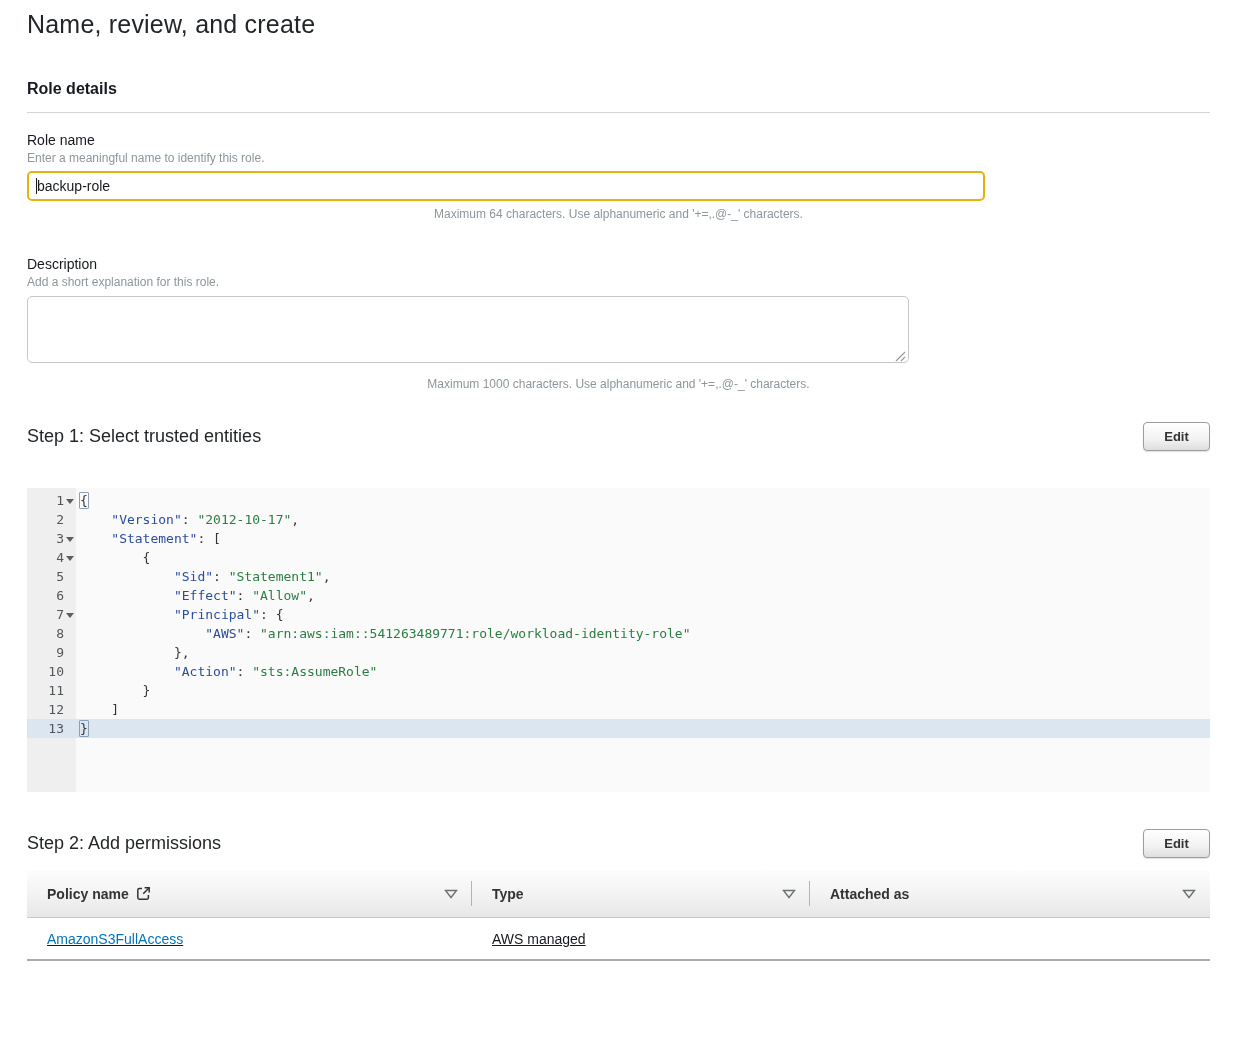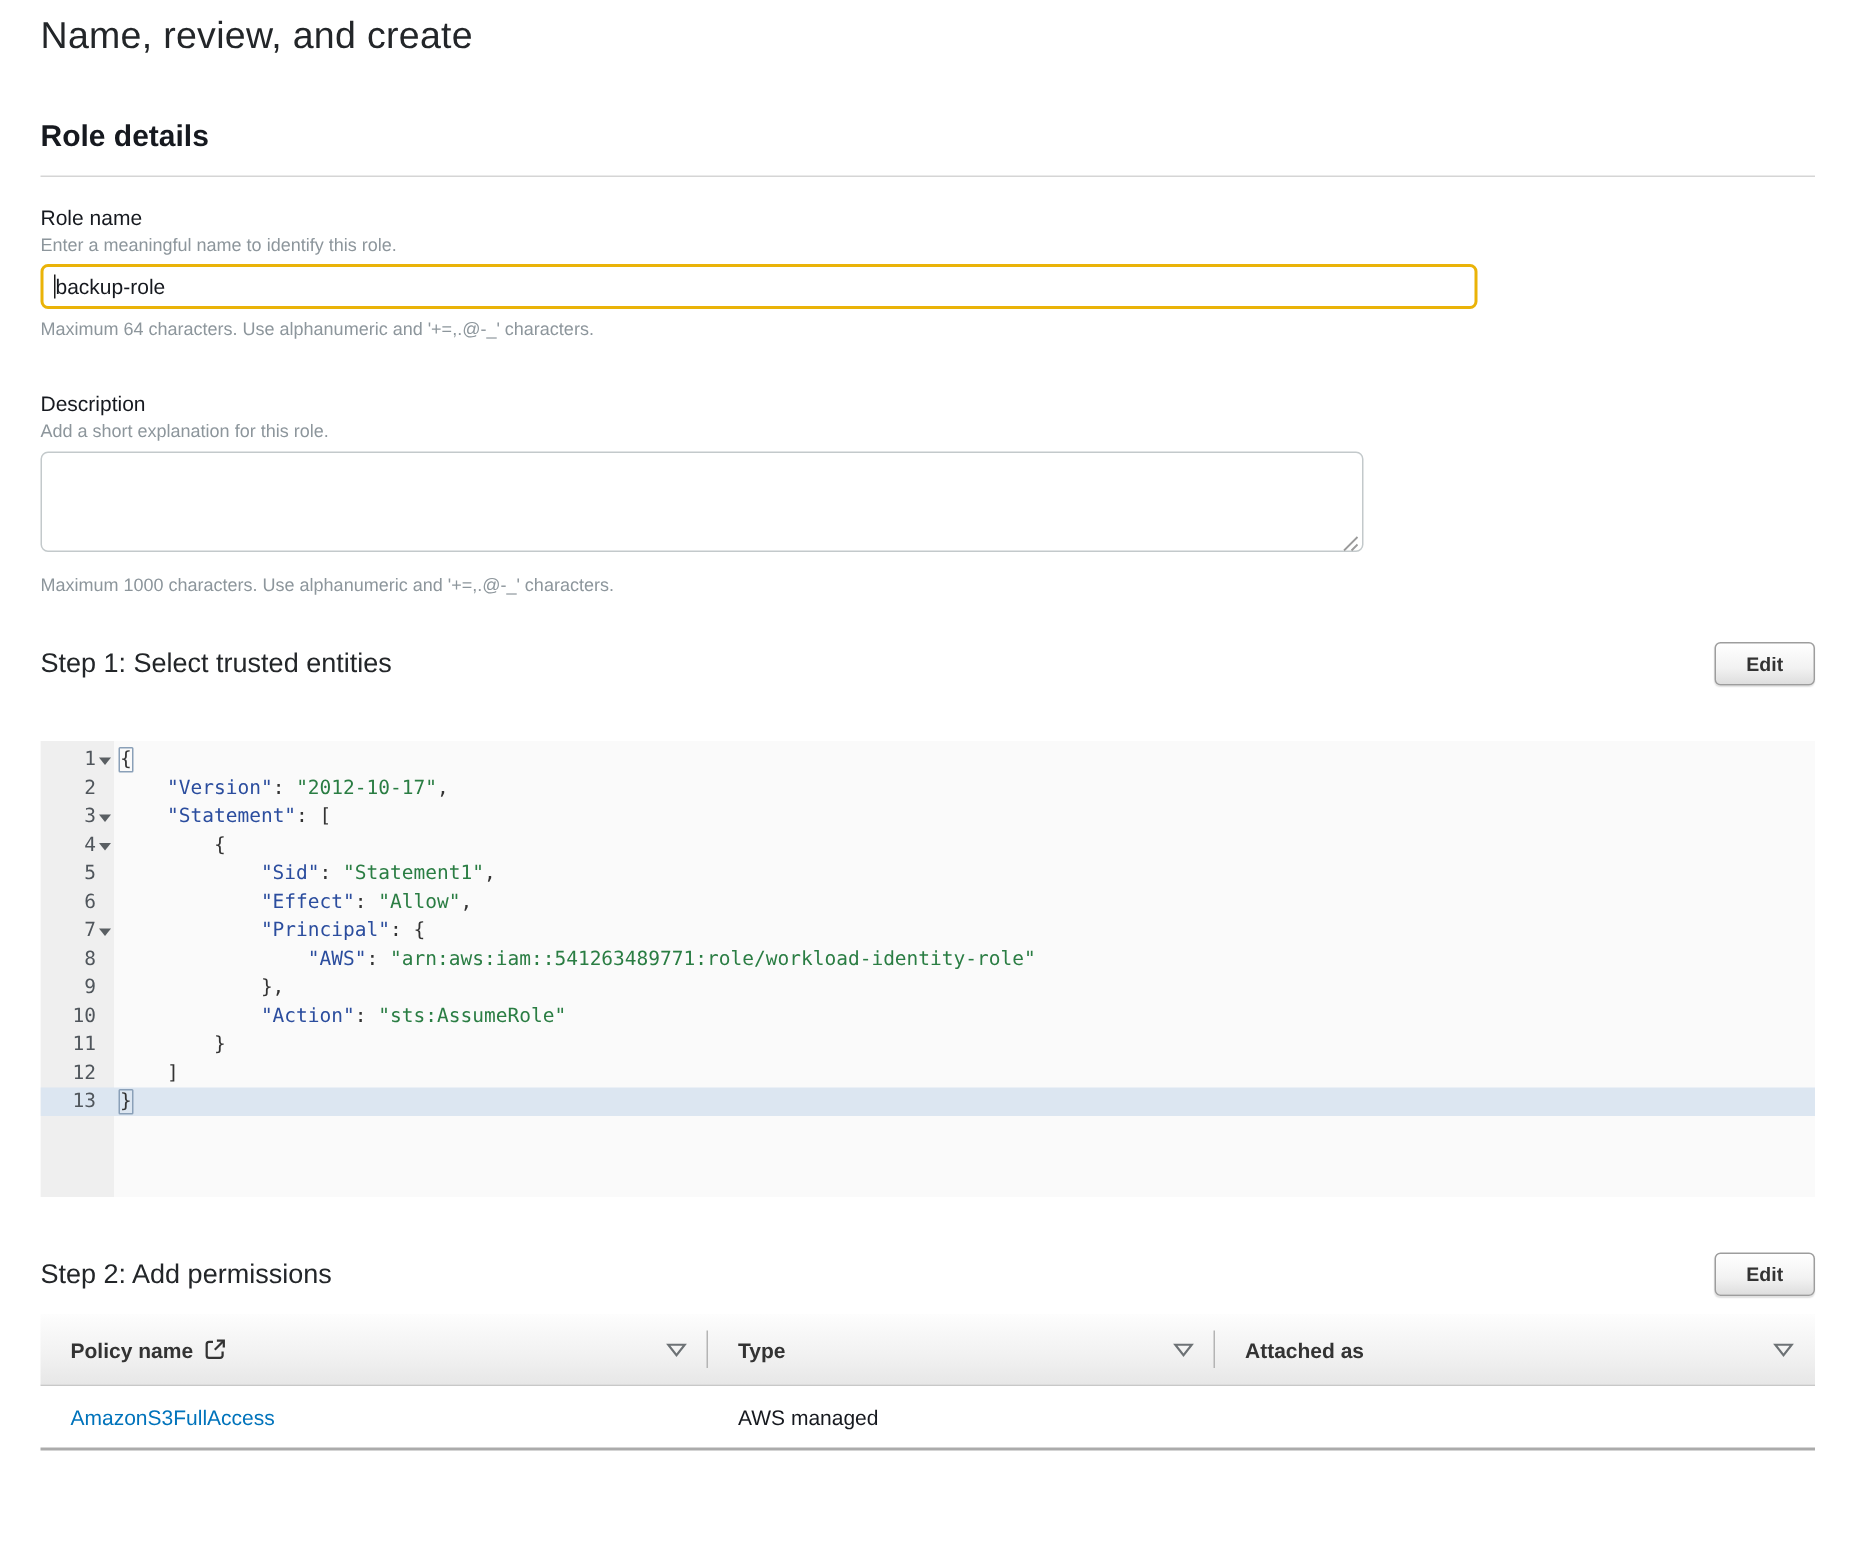--- a/index.html
+++ b/index.html
@@ -8,26 +8,26 @@
     width: 1242px; height: 1037px; overflow: hidden;
     font-family: "Liberation Sans", "DejaVu Sans", sans-serif;
     color: #16191f;
   }
   .page { width: 1242px; padding: 8px 32px 20px 27px; }
 
   h1.page-title {
     margin: 2px 0 0 0; font-size: 25px; font-weight: 400; color: #232629;
     letter-spacing: 0.2px;
   }
-  h2.section-title { margin: 41px 0 0 0; font-size: 20px; font-weight: 700; color: #16191f; }
+  h2.section-title { margin: 41px 0 0 0; font-size: 16px; font-weight: 700; color: #16191f; }
   .divider { margin-top: 14px; border-top: 1px solid #d5d5d5; height: 0; }
 
   .field-label { margin-top: 19px; font-size: 14px; color: #16191f; }
   .field-hint { margin-top: 3px; font-size: 12px; color: #8d969c; }
-  .field-constraint { margin-top: 6px; font-size: 12px; color: #8d969c; }
+  .field-constraint { margin-top: 6px; font-size: 12px; color: #8d969c; text-align: center; }
 
   .input-wrap { position: relative; margin-top: 6px; width: 882px; }
   .text-input {
     width: 958px; height: 30px; padding: 0 8px; font-size: 14px; color: #16191f;
     font-family: "Liberation Sans", "DejaVu Sans", sans-serif;
     border: 2px solid #eab308; border-radius: 5px; outline: none; background: #fff;
   }
   .caret { position: absolute; left: 9px; top: 7px; width: 1px; height: 16px; background: #1b1b1b; }
 
   .desc-label { margin-top: 35px; }
@@ -84,21 +84,21 @@
   .t-header { display: flex; height: 48px;
     background: linear-gradient(180deg, #fdfdfd 0%, #f1f1f1 60%, #e7e7e7 100%);
     border-bottom: 1px solid #c8c8c8; }
   .t-cell { position: relative; display: flex; align-items: center; padding-left: 20px;
     font-size: 14px; font-weight: 700; color: #333; }
   .t-cell .ext-icon { margin-left: 7px; }
   .t-cell .filter-wrap { position: absolute; right: 14px; top: 50%; transform: translateY(-50%); cursor: pointer; line-height: 0; }
   .t-cell.sep::after { content: ""; position: absolute; right: 0; top: 11px; bottom: 11px; width: 1px; background: #b4b4b4; }
   .col0 { width: 445px; } .col1 { width: 338px; } .col2 { width: 400px; }
   .t-row { display: flex; height: 43px; background: #fff; border-bottom: 2px solid #ababab; }
-  .t-row .t-data { display: flex; align-items: center; padding-left: 20px; font-size: 14px; color: #16191f; font-weight: 400; }
+  .t-row .t-data { display: flex; align-items: center; padding-left: 20px; font-size: 14px; color: #16191f; font-weight: 400; text-decoration: underline; }
   .policy-link { color: #0073bb; text-decoration: none; cursor: pointer; }
 </style>
 </head>
 <body>
 
 <div class="page">
 
   <h1 class="page-title">Name, review, and create</h1>
 
   <h2 class="section-title">Role details</h2>

